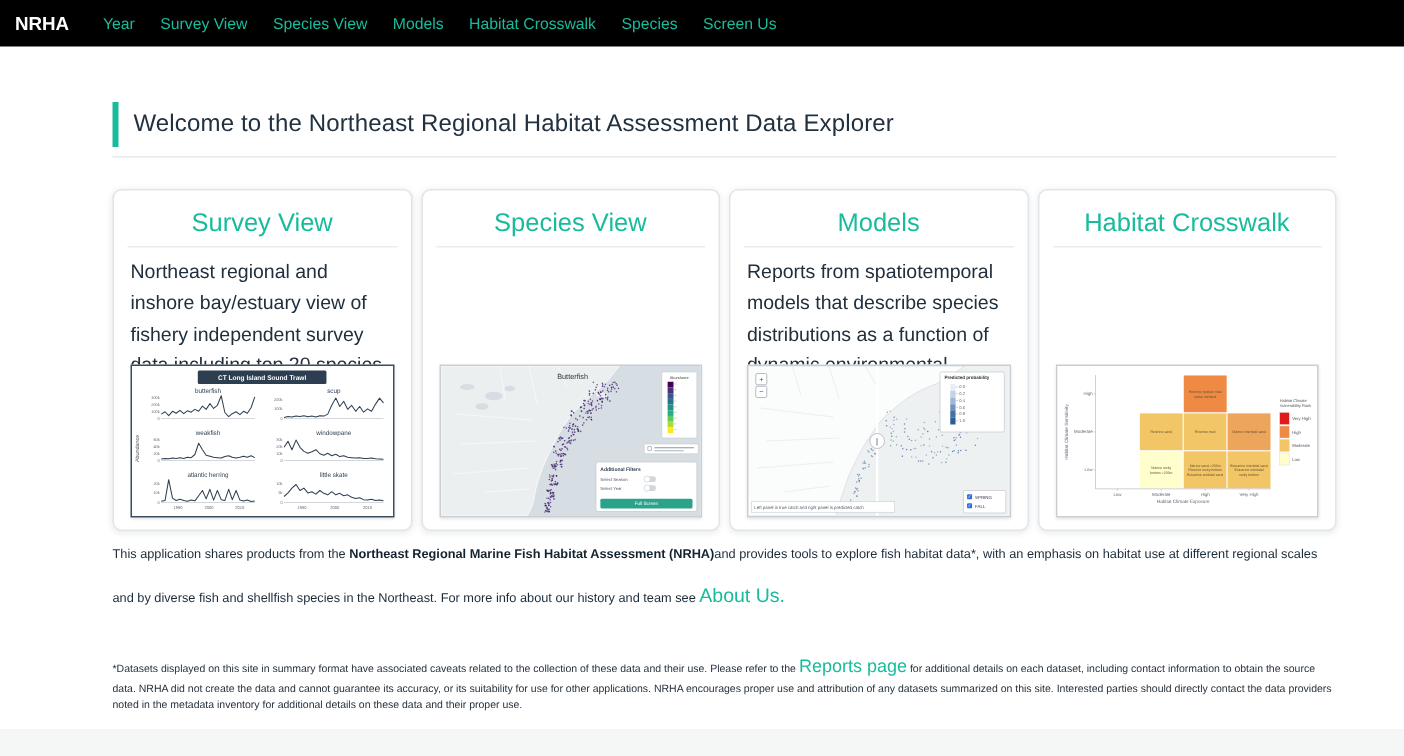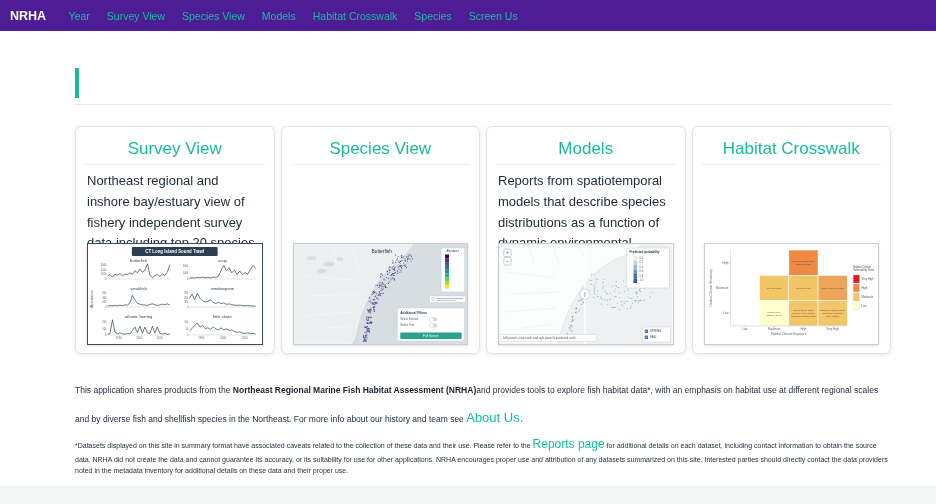--- a/index.html
+++ b/index.html
@@ -1,19 +1,19 @@
 <!DOCTYPE html>
 <html><head>
 <meta charset="utf-8">
 <style>
   html,body{margin:0;padding:0;background:#fff;}
   .page{position:relative;width:936px;height:504px;background:#fff;overflow:hidden;
         font-family:"Liberation Sans",sans-serif;}
   
-  .navbar{position:absolute;top:0;left:0;right:0;height:31px;background:#4c1d95;
+  .navbar{position:absolute;top:0;left:0;right:0;height:31px;background:#000000;
           display:flex;align-items:center;}
   .brand{color:#ffffff;font-weight:bold;font-size:12.5px;margin-left:10px;}
   .nav-items{display:flex;margin-left:14px;}
   .nav-items a{color:#18bc9c;font-size:10.5px;text-decoration:none;padding:0 8.5px;cursor:pointer;}
   
   .heading{position:absolute;top:68px;left:75px;right:45px;display:flex;align-items:center;}
   .accent-bar{width:4px;height:30px;background:#18bc9c;margin-right:10px;flex:none;}
   .heading h1{font-size:16px;font-weight:500;color:#22313f;margin:0;letter-spacing:.1px;}
   .heading-rule{position:absolute;top:104px;left:75px;width:816px;border-top:1px solid #e8e8e8;}
   
@@ -22,21 +22,21 @@
         box-shadow:0 1px 4px rgba(44,62,80,.12);position:relative;padding:8px 11px;}
   .card h2{color:#18bc9c;text-align:center;font-size:17px;font-weight:500;margin:4px 0 5px;}
   .card .divider{border-top:1px solid #ececec;margin:0 -2px 6px;}
   .card p{font-size:13px;line-height:1.6;color:#212f3d;margin:0;}
   .thumb{position:absolute;left:11px;right:11px;bottom:8px;height:100px;
          border:1px solid #c9ced3;box-shadow:0 1px 2px rgba(0,0,0,.12);background:#fff;}
   #thumb-0{border-color:#3a4d60;}
   .thumb svg{display:block;width:100%;height:100%;}
   svg text{font-family:"Liberation Sans",sans-serif;}
   
-  .intro{position:absolute;top:371px;left:75px;width:818px;font-size:8.5px;line-height:2.55;color:#1b2b3a;}
+  .intro{position:absolute;top:350px;left:75px;width:818px;font-size:8.5px;line-height:2.55;color:#1b2b3a;}
   .intro b{font-weight:700;color:#15232f;}
   .about-link{font-size:13px;color:#18bc9c;text-decoration:none;cursor:pointer;}
   .footnote{position:absolute;top:428px;left:75px;width:818px;font-size:7px;line-height:1.6;color:#27323d;}
   .reports-link{font-size:12px;color:#18bc9c;text-decoration:none;cursor:pointer;}
   .footer-strip{position:absolute;left:0;right:0;bottom:0;height:18px;background:#f5f6f6;}
 </style>
 </head>
 <body>
 
 <div class="page">
@@ -49,20 +49,21 @@
       <a>Species View</a>
       <a>Models</a>
       <a>Habitat Crosswalk</a>
       <a>Species</a>
       <a>Screen Us</a>
     </div>
   </nav>
 
   <div class="heading">
     <div class="accent-bar"></div>
+    <h1>Welcome to the Northeast Regional Habitat Assessment Data Explorer</h1>
   </div>
   <div class="heading-rule"></div>
 
   <div class="cards">
     <article class="card">
       <h2>Survey View</h2>
       <div class="divider"></div>
       <p>Northeast regional and inshore bay/estuary view of fishery independent survey data including top 20 species abundance and biomass, similarity clusters, and survey temperature and salinity data.</p>
       <div class="thumb" id="thumb-0">
           <svg viewBox="0 0 178 100" preserveAspectRatio="none">

